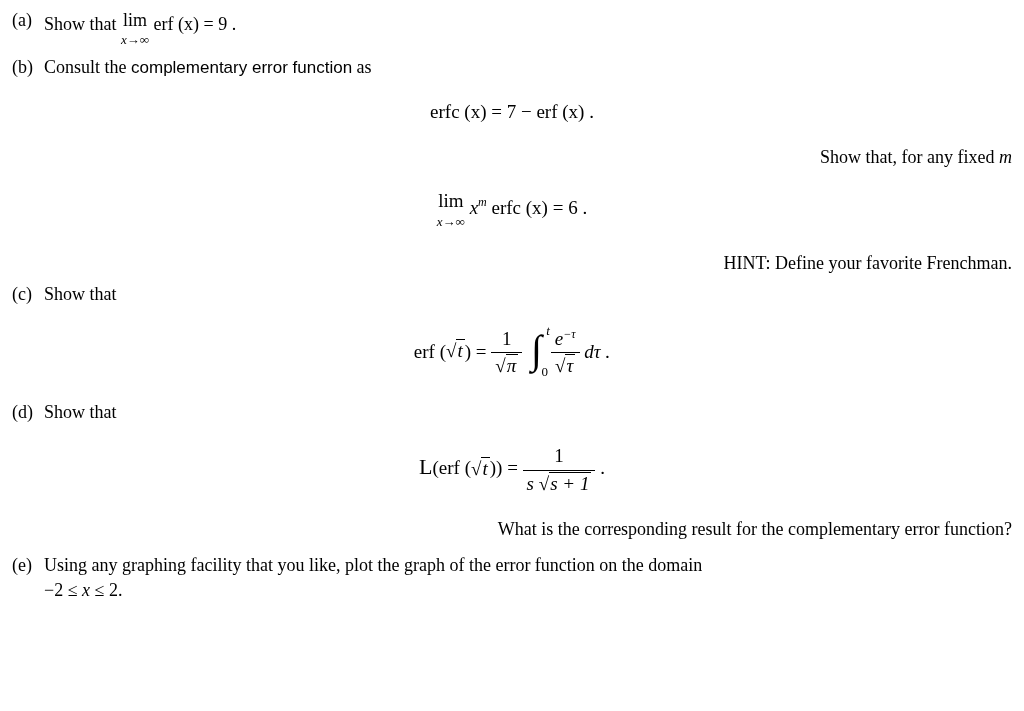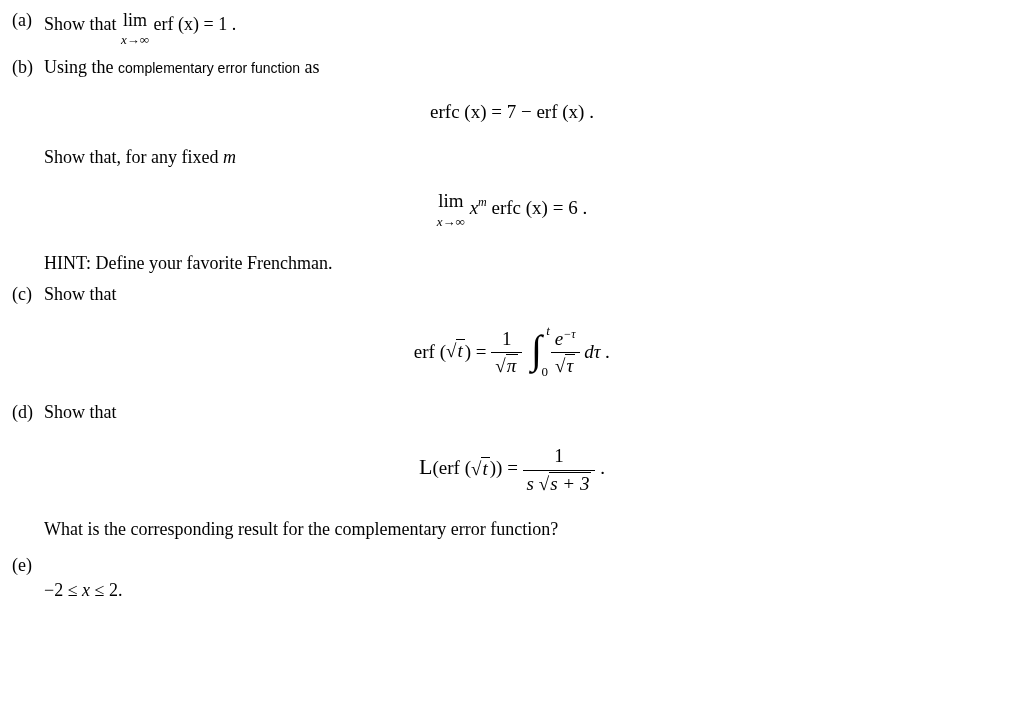--- a/index.html
+++ b/index.html
@@ -21,20 +21,21 @@
   .item-label {
     min-width: 32px;
   }
   .item-body {
     flex: 1;
   }
   .indent-body {
     margin-left: 32px;
     margin-top: 6px;
     margin-bottom: 6px;
+    text-align: right;
   }
   .eq {
     text-align: center;
     margin: 18px 0 20px 0;
     font-size: 19px;
   }
   .limlabel {
     display: inline-block;
     text-align: center;
     vertical-align: middle;
@@ -96,42 +97,42 @@
   .sqrt {
     display: inline-block;
     position: relative;
   }
   .sqrt .rad {
     border-top: 1px solid #000;
     padding: 0 2px 0 1px;
   }
   sup { font-size: 12px; }
   .it { font-style: italic; }
-  .sf { font-family: Arial, Helvetica, sans-serif; font-size: 14px; }
+  .sf { font-family: Arial, Helvetica, sans-serif; font-size: 17px; }
   .script { font-family: "Brush Script MT", cursive; font-size: 22px; }
 </style>
 </head>
 <body>
 
 <div class="item">
   <div class="item-label">(a)</div>
   <div class="item-body">
     <span>Show that </span>
     <span class="lim-inline">
       <span>lim</span>
       <span class="sub it">x→∞</span>
     </span>
-    <span> erf (x)  =  1 .</span>
+    <span> erf (x)  =  9 .</span>
   </div>
 </div>
 
 <div class="item">
   <div class="item-label">(b)</div>
   <div class="item-body">
-    <span>Using the </span><span class="sf">complementary error function</span><span> as</span>
+    <span>Consult the </span><span class="sf">complementary error function</span><span> as</span>
   </div>
 </div>
 
 <div class="eq">erfc (x)  =  7  −   erf (x) .</div>
 
 <div class="indent-body">
   <span>Show that, for any fixed </span><span class="it">m</span>
 </div>
 
 <div class="eq">
@@ -169,26 +170,26 @@
 
 <div class="item">
   <div class="item-label">(d)</div>
   <div class="item-body">Show that</div>
 </div>
 
 <div class="eq">
   <span class="script">L</span><span>(erf (</span><span class="sqrt">√<span class="rad it">t</span></span><span>))   =   </span>
   <span class="frac">
     <span class="num">1</span>
-    <span class="den"><span class="it">s </span><span class="sqrt">√<span class="rad it">s + 3</span></span></span>
+    <span class="den"><span class="it">s </span><span class="sqrt">√<span class="rad it">s + 1</span></span></span>
   </span>
   <span> .</span>
 </div>
 
 <div class="indent-body">What is the corresponding result for the complementary error function?</div>
 
 <div class="item" style="margin-top:10px;">
   <div class="item-label">(e)</div>
   <div class="item-body" style="text-align:justify;">
-    <br>
+    <span>Using any graphing facility that you like, plot the graph of the error function on the domain</span><br>
     <span>−2 ≤ </span><span class="it">x</span><span> ≤ 2.</span>
   </div>
 </div>
 
 </body></html>

